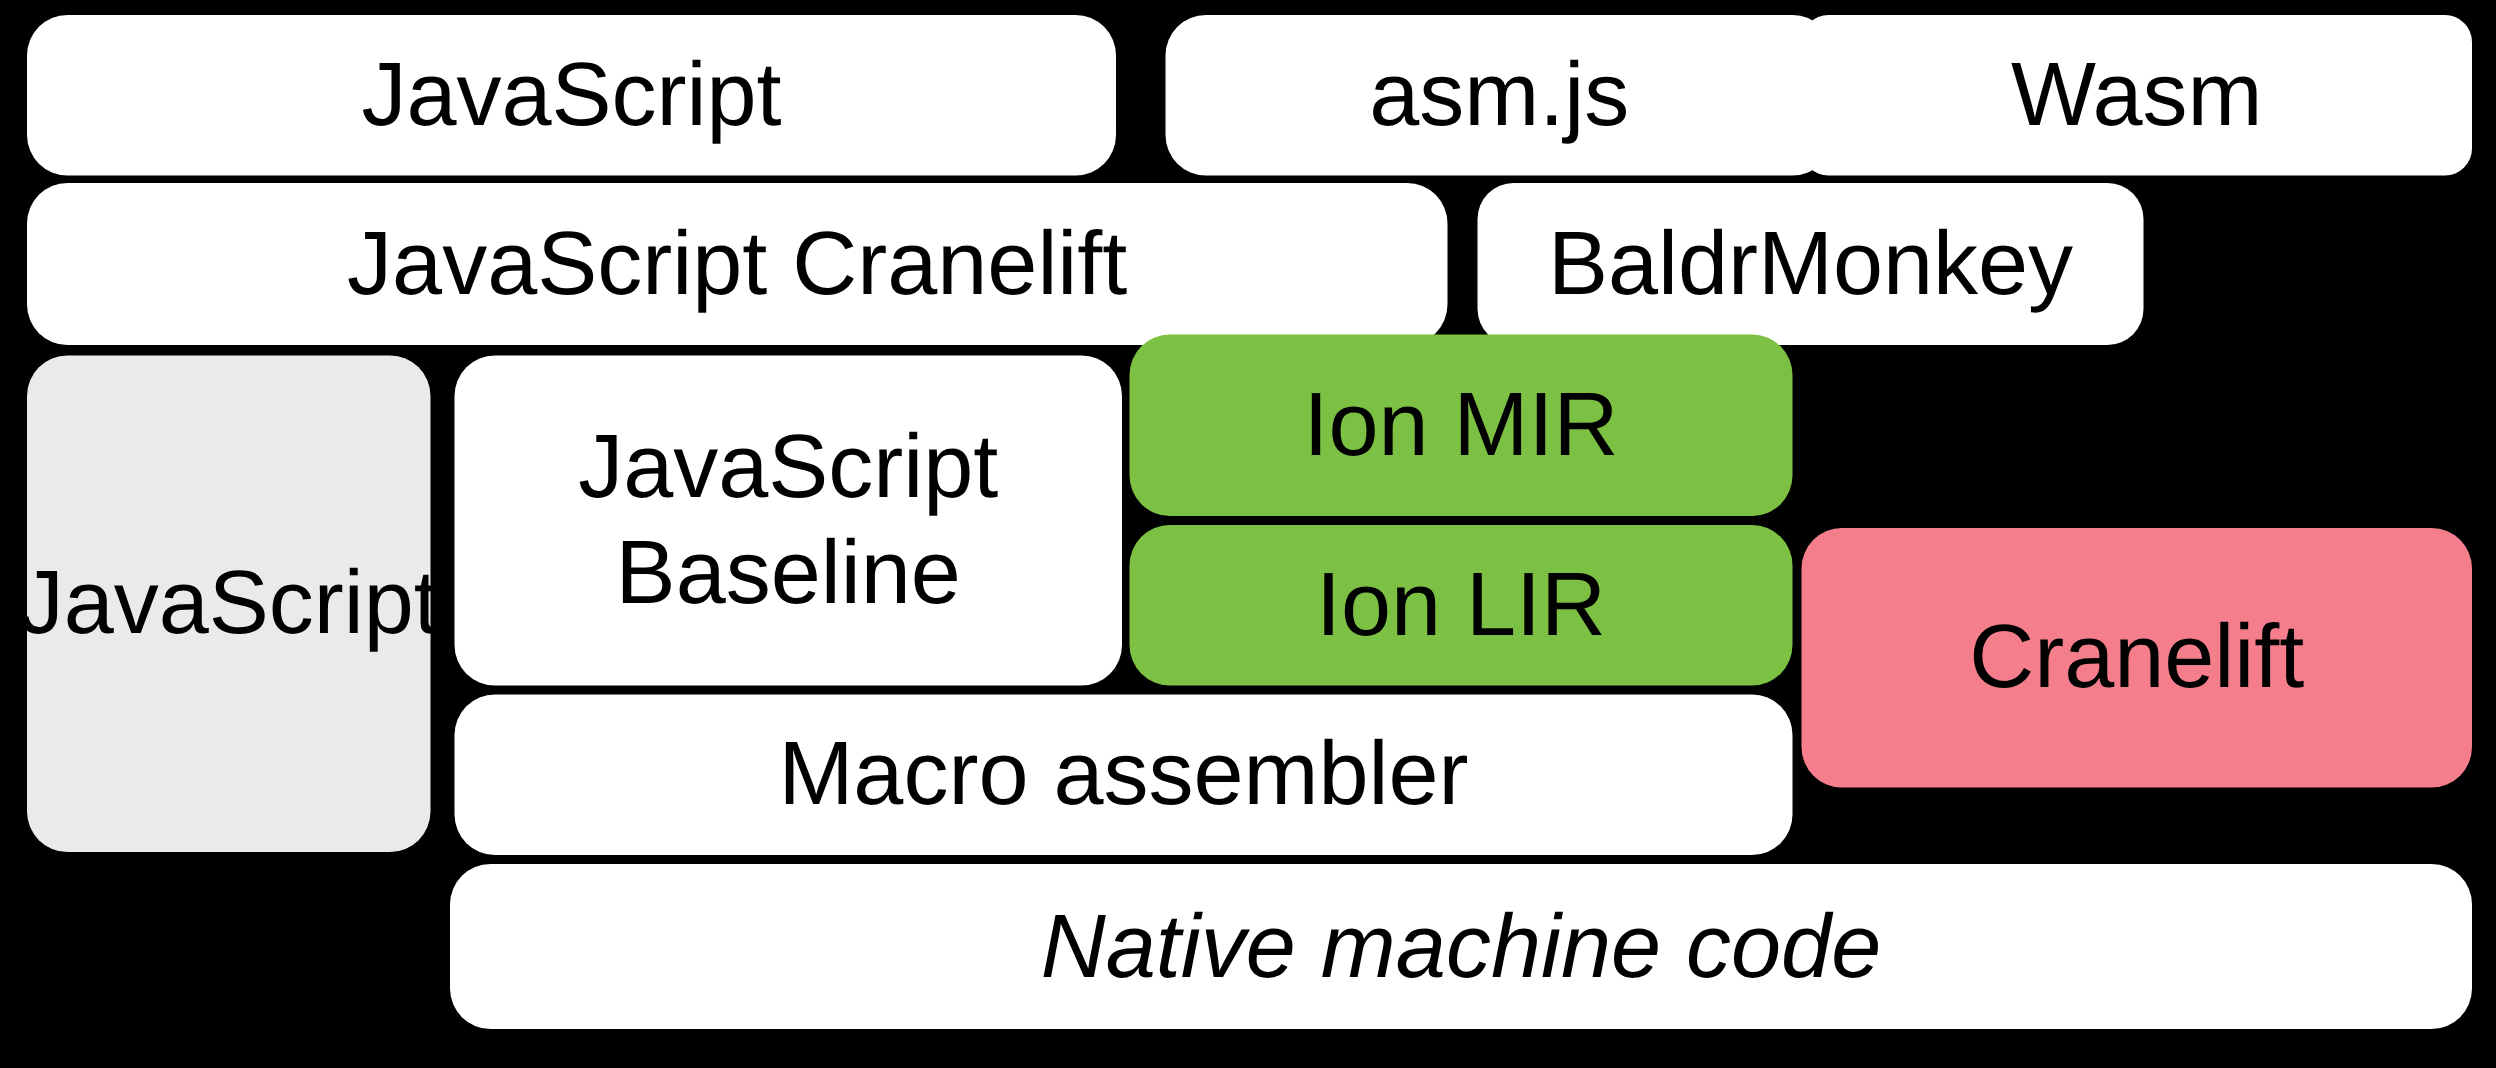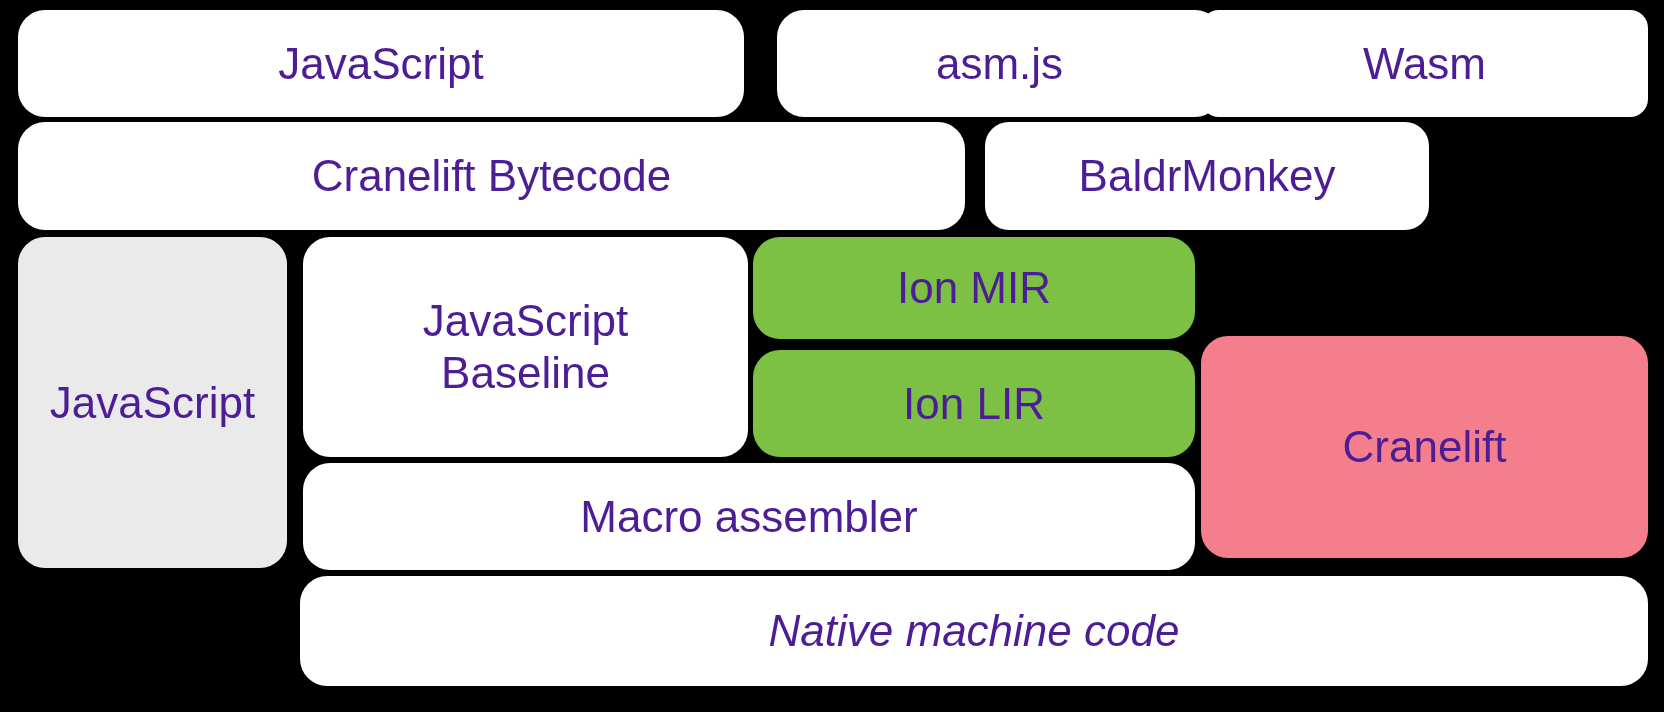--- a/index.html
+++ b/index.html
@@ -13,52 +13,52 @@
     height: 712px;
     overflow: hidden;
     font-family: "Liberation Sans", "DejaVu Sans", sans-serif;
   }
   .node {
     position: absolute;
     border-radius: 27px;
     display: flex;
     align-items: center;
     justify-content: center;
-    font-size: 44px;
+    font-size: 60px;
     line-height: 1.18;
-    color: #4c1d95;
+    color: #000000;
     text-align: center;
     white-space: pre-line;
   }
   
   .n-javascript   { left: 18px;   top: 10px;  width: 726px;  height: 107px; }
   .n-asmjs        { left: 750px;  top: 10px;  width: 445px;  height: 107px; margin-left: 27px; }
   .n-wasm         { left: 1201px; top: 10px;  width: 447px;  height: 107px; }
   .n-bytecode     { left: 18px;   top: 122px; width: 947px;  height: 108px; }
   .n-baldrmonkey  { left: 985px;  top: 122px; width: 444px;  height: 108px; }
   .n-interpreter  { left: 18px;   top: 237px; width: 269px;  height: 331px; }
   .n-baseline     { left: 303px;  top: 237px; width: 445px;  height: 220px; }
-  .n-ion-mir      { left: 753px;  top: 237px; width: 442px;  height: 102px; }
+  .n-ion-mir      { left: 753px;  top: 223px; width: 442px;  height: 121px; }
   .n-ion-lir      { left: 753px;  top: 350px; width: 442px;  height: 107px; }
-  .n-cranelift    { left: 1201px; top: 336px; width: 447px;  height: 222px; }
+  .n-cranelift    { left: 1201px; top: 352px; width: 447px;  height: 173px; }
   .n-macro        { left: 303px;  top: 463px; width: 892px;  height: 107px; text-align: center; }
   .n-native       { left: 300px;  top: 576px; width: 1348px; height: 110px; }
 </style>
 </head>
 <body>
 
 <div class="stage" style="background: rgb(0, 0, 0);">
 
   <div class="node n-javascript" style="background: rgb(255, 255, 255);">JavaScript</div>
 
   <div class="node n-asmjs" style="background: rgb(255, 255, 255);">asm.js</div>
 
   <div class="node n-wasm" style="background: rgb(255, 255, 255); border-radius: 18px;">Wasm</div>
 
-  <div class="node n-bytecode" style="background: rgb(255, 255, 255);">Cranelift Bytecode</div>
+  <div class="node n-bytecode" style="background: rgb(255, 255, 255);">JavaScript Cranelift</div>
 
   <div class="node n-baldrmonkey" style="background: rgb(255, 255, 255); border-radius: 24px;">BaldrMonkey</div>
 
   <div class="node n-interpreter" style="background: rgb(234, 234, 234);">JavaScript</div>
 
   <div class="node n-baseline" style="background: rgb(255, 255, 255);">JavaScript
 Baseline</div>
 
   <div class="node n-ion-mir" style="background: rgb(124, 193, 67);">Ion MIR</div>
 

